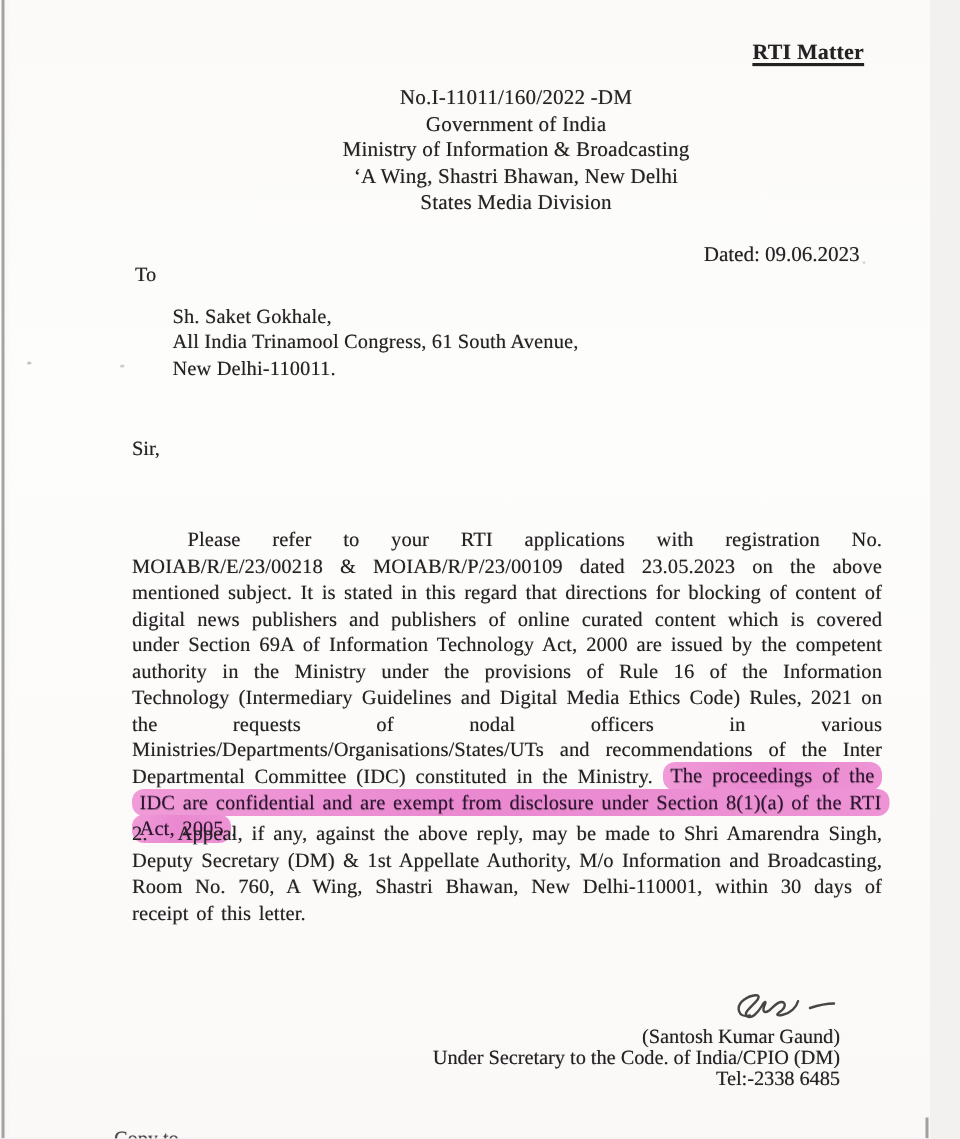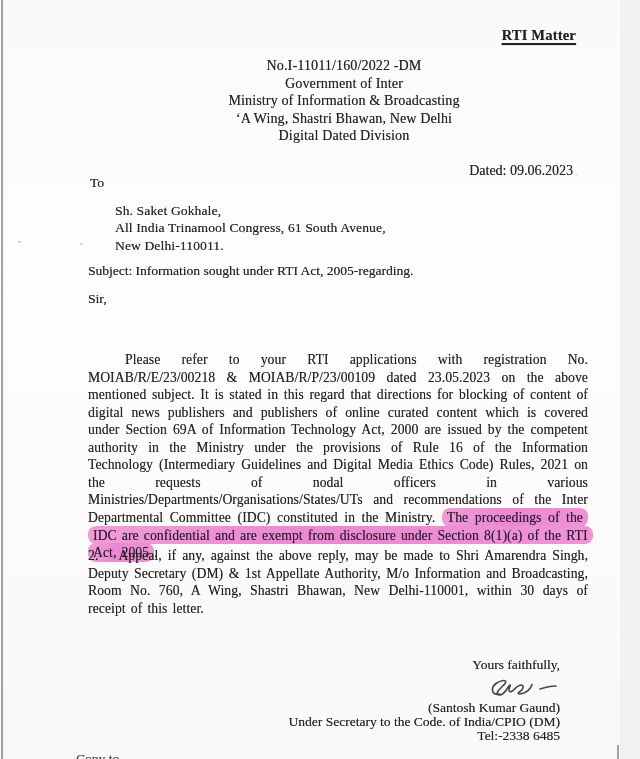--- a/index.html
+++ b/index.html
@@ -105,46 +105,44 @@
 
 <div class="page">
 
   <div class="scan-edge-left"></div>
   <div class="scan-edge-right"></div>
 
   <div class="classification">RTI Matter</div>
 
   <div class="letterhead">
     <div>No.I-11011/160/2022 -DM</div>
-    <div>Government of Inter</div>
+    <div>Government of India</div>
     <div>Ministry of Information &amp; Broadcasting</div>
     <div>‘A Wing, Shastri Bhawan, New Delhi</div>
-    <div>Digital Dated Division</div>
+    <div>States Media Division</div>
   </div>
 
   <div class="date-line">Dated: 09.06.2023</div>
 
   <div class="to-label">To</div>
 
   <div class="recipient">
     <div>Sh. Saket Gokhale,</div>
     <div>All India Trinamool Congress, 61 South Avenue,</div>
     <div>New Delhi-110011.</div>
   </div>
 
-  <div class="subject-line">Subject: Information sought under RTI Act, 2005-regarding.</div>
 
   <div class="salutation">Sir,</div>
 
   <p class="para para1"><span>Please refer to your RTI applications with registration No. MOIAB/R/E/23/00218 &amp; MOIAB/R/P/23/00109 dated 23.05.2023 on the above mentioned subject. It is stated in this regard that directions for blocking of content of digital news publishers and publishers of online curated content which is covered under Section 69A of Information Technology Act, 2000 are issued by the competent authority in the Ministry under the provisions of Rule 16 of the Information Technology (Intermediary Guidelines and Digital Media Ethics Code) Rules, 2021 on the requests of nodal officers in various Ministries/Departments/Organisations/States/UTs and recommendations of the Inter Departmental Committee (IDC) constituted in the Ministry. </span><mark class="hl">The proceedings of the IDC are confidential and are exempt from disclosure under Section 8(1)(a) of the RTI Act, 2005</mark><span>.</span></p>
 
   <p class="para para2"><span class="para2-number">2.</span><span>Appeal, if any, against the above reply, may be made to Shri Amarendra Singh, Deputy Secretary (DM) &amp; 1st Appellate Authority, M/o Information and Broadcasting, Room No. 760, A Wing, Shastri Bhawan, New Delhi-110001, within 30 days of receipt of this letter.</span></p>
 
   <div class="closing">
-    <div>Yours faithfully,</div>
     <div class="signature-wrap">
       <svg width="70" height="26" viewBox="0 0 70 26" xmlns="http://www.w3.org/2000/svg">
         <path d="M12,19 C4,21 2,13 8,8.5 C13,5 20,4 17,8.5 C14,12.5 7,17 10,19.5 C13,21.5 17,17.5 20,12.5 C21,10.5 23,8.5 22,11.5 C20,15.5 21,18.5 25,15.5 C28,13 30,10 33,10 C36,10 36,14 32,16.5 C29,18.5 30,19.5 34,18.5 C39,17.5 43,13.5 44,9.5" fill="none" stroke="#2e2b2c" stroke-width="1.6" stroke-linecap="round" opacity="0.88"></path>
         <path d="M52,14 C58,12 64,11 68,11" fill="none" stroke="#2e2b2c" stroke-width="1.6" stroke-linecap="round" opacity="0.88"></path>
       </svg>
     </div>
     <div class="sig-line">(Santosh Kumar Gaund)</div>
     <div class="sig-line">Under Secretary to the Code. of India/CPIO (DM)</div>
     <div class="sig-line">Tel:-2338 6485</div>
   </div>

